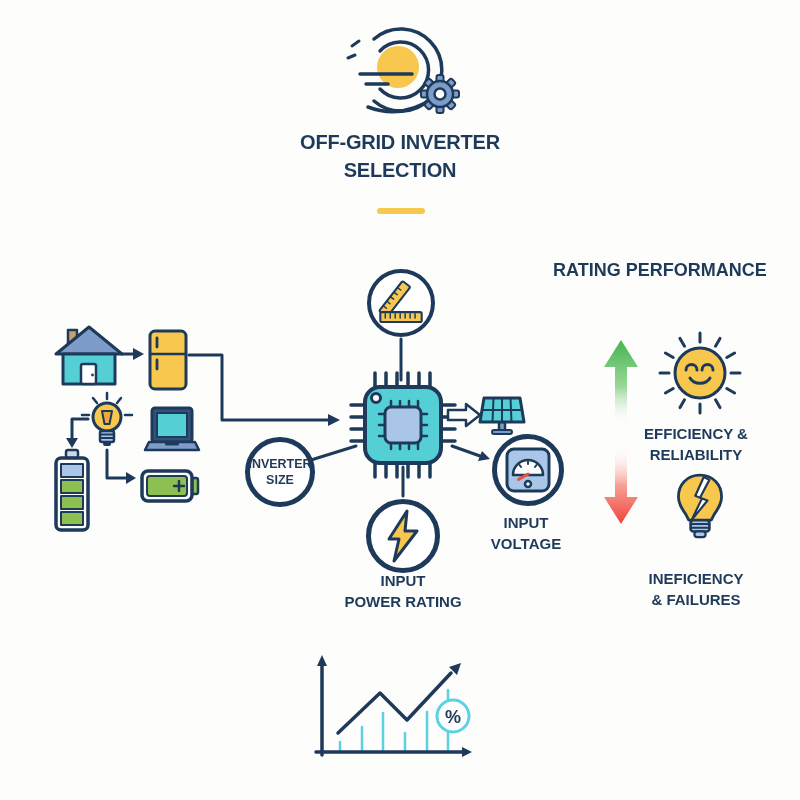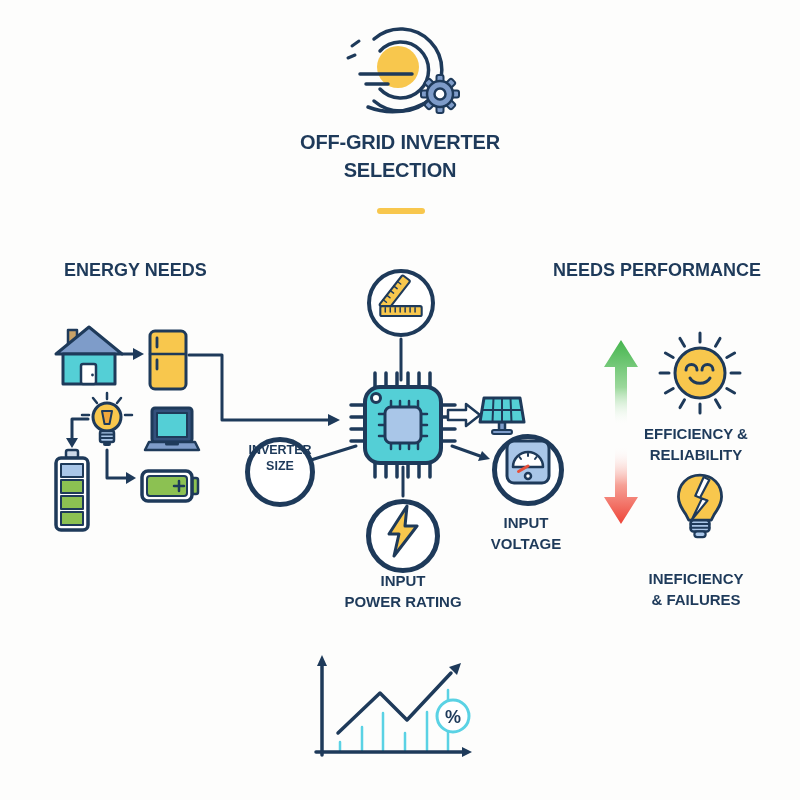--- a/index.html
+++ b/index.html
@@ -28,21 +28,21 @@
   #heading-energy{left:64px;top:260px;}
   #heading-performance{left:553px;top:260px;}
   .lbl{transform:translateX(-50%);text-align:center;font-size:15px;font-weight:bold;
     color:var(--navy);white-space:pre-line;line-height:1.4;}
   #lbl-voltage{left:526px;top:512px;}
   #lbl-power{left:403px;top:570px;}
   #lbl-eff{left:696px;top:423px;}
   #lbl-ineff{left:696px;top:568px;}
   
   .circle{border-radius:50%;background:#fff;border:4px solid var(--navy);
-    display:flex;justify-content:center;box-sizing:border-box;}
+    display:flex;align-items:center;justify-content:center;box-sizing:border-box;}
   #circle-ruler{left:367px;top:269px;width:68px;height:68px;}
   #circle-size{left:245px;top:437px;width:70px;height:70px;border-width:5px;}
   #circle-voltage{left:492px;top:434px;width:72px;height:72px;border-width:5px;}
   #circle-bolt{left:366px;top:499px;width:74px;height:74px;border-width:5px;}
   #circle-size .size-text{font-size:12.5px;font-weight:bold;color:var(--navy);
     text-align:center;white-space:pre-line;line-height:1.3;}
 </style>
 </head>
 <body>
 
@@ -86,22 +86,21 @@
       </g>
       <circle class="f-bg ot" stroke-width="2.5" r="13"></circle>
       <circle class="f-w ot" stroke-width="2.5" r="5.5"></circle>
     </g>
   </svg>
 
   <div class="abs title">OFF-GRID INVERTER
 SELECTION</div>
   <div class="abs dash"></div>
 
-  <div class="abs heading" id="heading-energy">ENERGY NEEDS</div>
-  <div class="abs heading" id="heading-performance">NEEDS PERFORMANCE</div>
+  <div class="abs heading" id="heading-performance">RATING PERFORMANCE</div>
 
   <svg class="abs" style="left:54px;top:324px" width="70" height="62" viewBox="0 0 70 62">
     <rect class="f-tan ot" stroke-width="2.5" x="14" y="6" width="9" height="16"></rect>
     <polygon class="f-bg ot" stroke-width="3" points="2,30 35,3 68,30"></polygon>
     <rect class="f-t ot" stroke-width="3" x="9" y="30" width="52" height="30"></rect>
     <rect class="f-w ot" stroke-width="2.5" x="27" y="40" width="15" height="20" rx="2"></rect>
     <circle class="f-n" cx="38.5" cy="51" r="1.4"></circle>
   </svg>
 
   <svg class="abs" style="left:147px;top:328px" width="42" height="64" viewBox="0 0 42 64">

